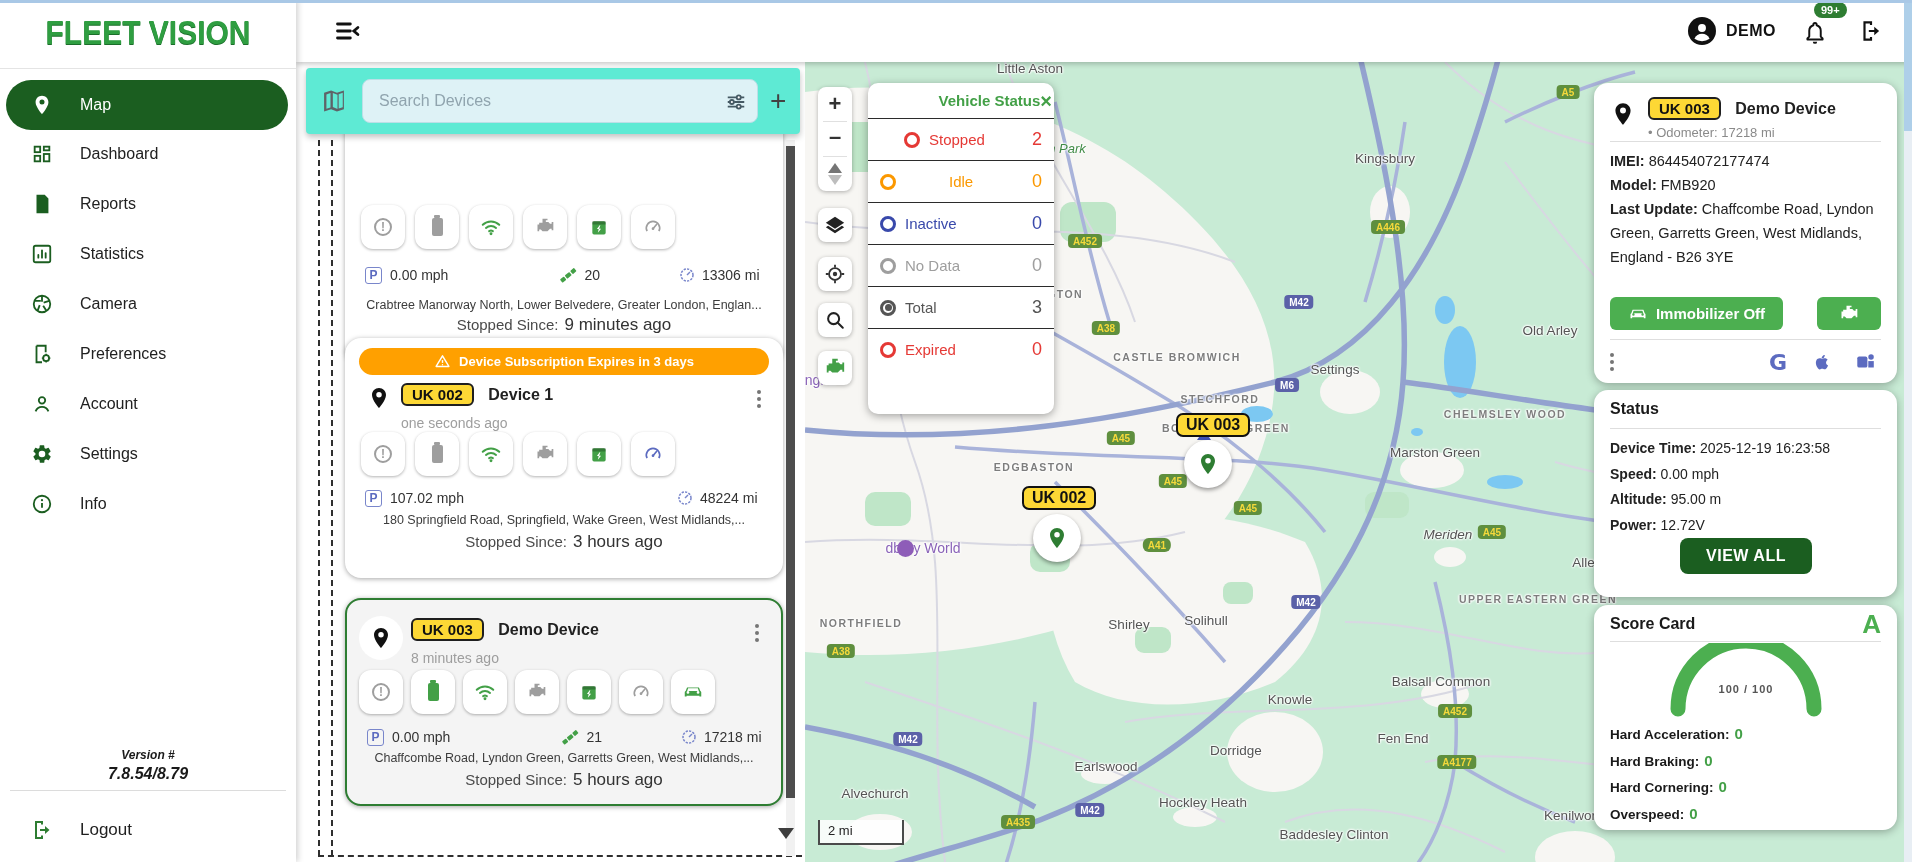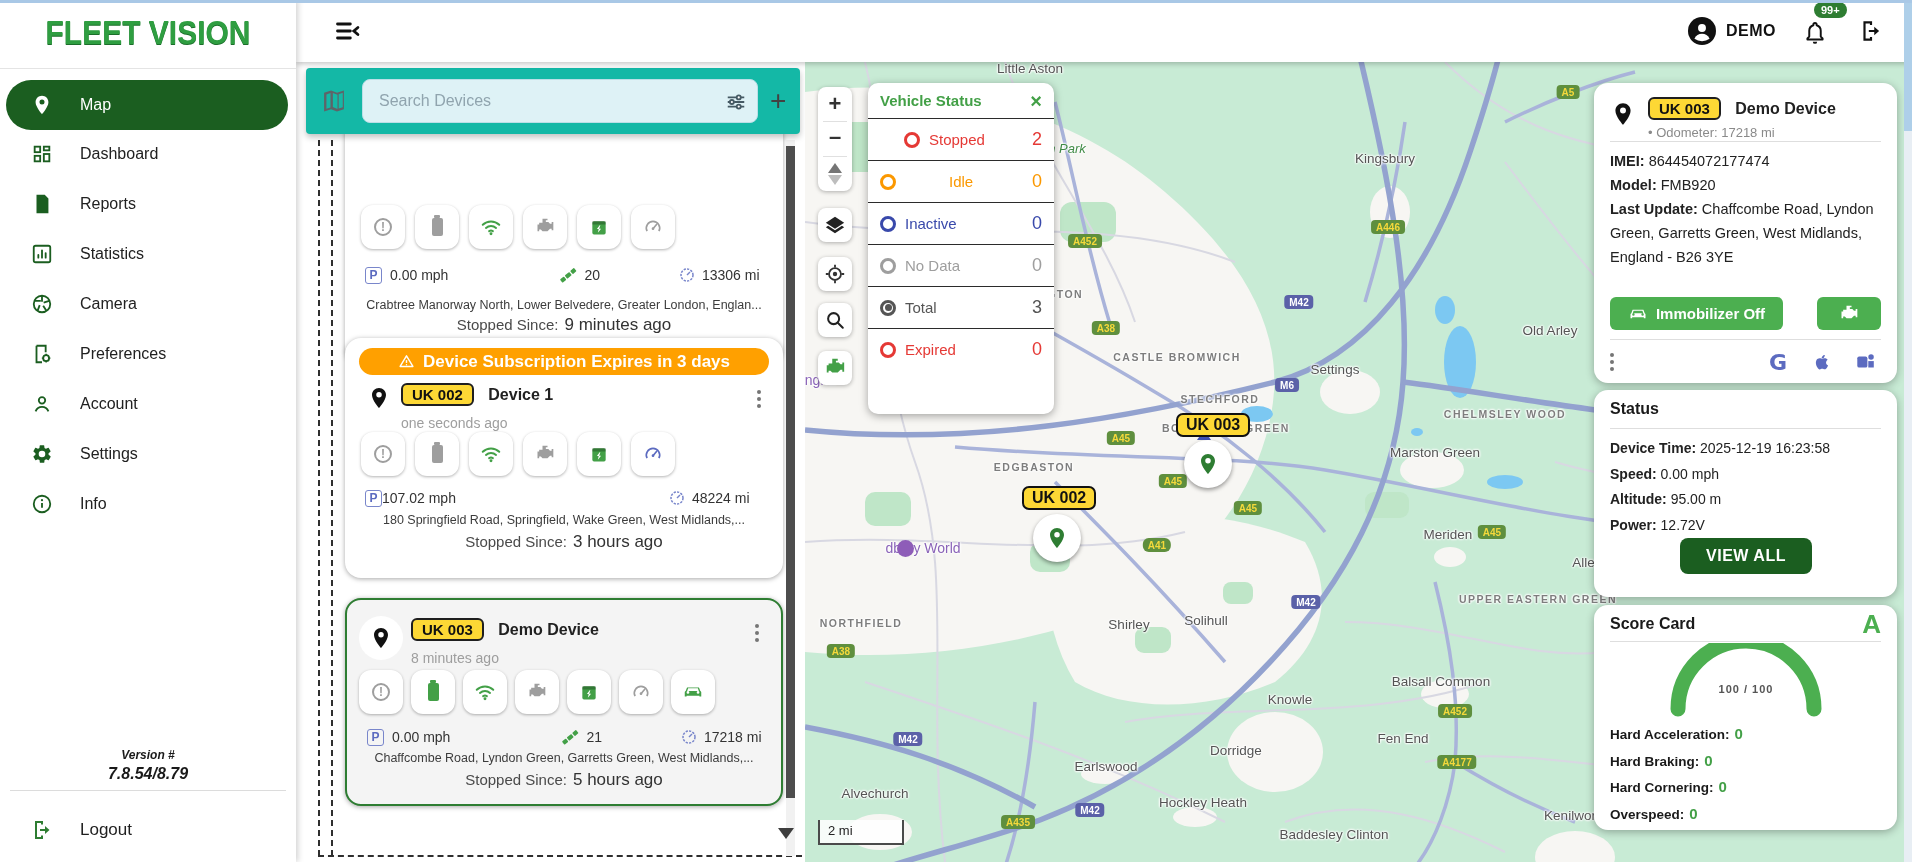--- a/index.html
+++ b/index.html
@@ -43,21 +43,21 @@
   .user-name{font-weight:bold;font-size:16px;color:#111;letter-spacing:.5px;margin-left:-16px;}
   .bell-wrap{position:relative;width:30px;height:34px;cursor:pointer;}
   .badge{position:absolute;top:-12px;left:12px;background:#2e7d32;color:#fff;font-size:11px;
     font-weight:bold;padding:2px 7px;border-radius:10px;}
   .exit-top{width:26px;height:26px;cursor:pointer;color:#111;}
 
   
   .list-wrap{left:296px;top:62px;width:509px;height:800px;background:#fff;z-index:30;overflow:hidden;}
   .dash-v{position:absolute;top:78px;height:716px;width:0;border-left:2px dashed #2e2e2e;}
   .dash-h{position:absolute;left:22px;top:793px;width:484px;height:0;border-top:2px dashed #2e2e2e;}
-  .toolbar{position:absolute;left:10px;top:6px;width:494px;height:66px;background:#14b8a6;z-index:6;
+  .toolbar{position:absolute;left:10px;top:6px;width:494px;height:66px;background:#5eead4;z-index:6;
     box-shadow:0 3px 6px rgba(0,0,0,.25);border-radius:4px;display:flex;align-items:center;}
   .map-ic{width:28px;height:28px;margin:0 14px 0 14px;color:#5f6368;}
   .search-box{position:relative;width:396px;height:44px;background:#def2f6;border:1px solid #bcdfe7;
     border-radius:8px;display:flex;align-items:center;}
   .search-box input{border:none;outline:none;background:transparent;font-size:16px;color:#37474f;
     width:330px;margin-left:16px;font-family:"Liberation Sans",sans-serif;}
   .search-box input::placeholder{color:#90a4ae;}
   .tune-ic{position:absolute;right:10px;top:11px;width:22px;height:22px;color:#455a64;cursor:pointer;}
   .add-btn{margin-left:12px;font-size:28px;color:#424242;cursor:pointer;line-height:28px;}
 
@@ -81,21 +81,21 @@
     white-space:nowrap;overflow:hidden;}
   .stopped{position:absolute;left:0;width:100%;text-align:center;font-size:15px;color:#4a4a4a;}
   .stopped b{font-weight:normal;font-size:17px;color:#333;margin-left:6px;}
   .plate{background:#fdd835;border:2px solid #1f1f1f;border-radius:6px;font-weight:bold;
     font-size:15px;padding:1px 9px;color:#111;display:inline-block;}
   .dev-name{font-weight:bold;font-size:16px;color:#212121;margin-left:10px;}
   .ago{font-size:14px;color:#9e9e9e;margin-top:9px;}
   .kebab{width:4px;height:18px;position:absolute;right:22px;display:flex;flex-direction:column;gap:3px;cursor:pointer;}
   .kebab i{width:4px;height:4px;border-radius:50%;background:#757575;}
   .banner{position:absolute;left:14px;right:14px;height:27px;background:#ffa000;border-radius:14px;
-    color:#fff;font-weight:bold;font-size:17px;display:flex;align-items:center;justify-content:center;gap:8px;}
+    color:#fff;font-weight:bold;font-size:13px;display:flex;align-items:center;justify-content:center;gap:8px;}
   .pin-circ{width:44px;height:44px;border-radius:50%;background:#fff;display:flex;align-items:center;justify-content:center;}
   .list-scroll{position:absolute;left:490px;top:78px;width:9px;height:716px;background:#f1f1f1;}
   .list-scroll .th{position:absolute;left:0;top:6px;width:9px;height:652px;background:#4d4d4d;}
   .down-arrow{position:absolute;left:482px;top:766px;width:0;height:0;cursor:pointer;
     border-left:8px solid transparent;border-right:8px solid transparent;border-top:11px solid #3d3d3d;}
 
   
   .map-wrap{left:805px;top:62px;width:1099px;height:800px;z-index:1;overflow:hidden;background:#c8ebd5;}
   .ml{position:absolute;white-space:nowrap;transform:translate(-50%,-50%);
     text-shadow:0 1px 2px #fff,0 -1px 2px #fff,1px 0 2px #fff,-1px 0 2px #fff;}
@@ -114,21 +114,21 @@
     cursor:pointer;z-index:3;color:#2e7d32;}
   .dir-tri{position:absolute;width:0;height:0;border-left:7px solid transparent;
     border-right:7px solid transparent;border-bottom:10px solid #3f51b5;z-index:2;}
   .scalebar{position:absolute;left:13px;top:758px;width:86px;height:25px;background:rgba(255,255,255,.85);
     border:2px solid #4a4a4a;border-top:none;font-size:13px;color:#222;padding:3px 0 0 8px;}
   .poi-dot{position:absolute;width:17px;height:17px;border-radius:50%;background:#8e5db8;z-index:2;}
 
   
   .vs-panel{left:868px;top:83px;width:186px;height:331px;background:#fff;border-radius:10px;
     box-shadow:0 2px 8px rgba(0,0,0,.35);z-index:10;}
-  .vs-head{height:35px;display:flex;align-items:center;justify-content:space-between;padding:0 12px;}
+  .vs-head{height:35px;display:flex;align-items:center;justify-content:flex-end;padding:0 2px;}
   .vs-title{color:#43a047;font-weight:bold;font-size:15px;}
   .vs-close{color:#43a047;font-size:20px;font-weight:bold;cursor:pointer;line-height:20px;}
   .vs-row{height:42px;display:flex;align-items:center;padding:0 12px;border-top:1.5px solid #2b2b2b;cursor:pointer;}
   .ring{width:16px;height:16px;border-radius:50%;border:3px solid currentColor;margin-right:9px;flex:0 0 16px;
     display:flex;align-items:center;justify-content:center;}
   .ring.dot::before{content:"";width:7px;height:7px;border-radius:50%;background:currentColor;}
   .vs-label{font-size:15px;}
   .vs-count{margin-left:auto;font-size:18px;}
   .c-run{color:#43a047;} .c-stop{color:#e53935;padding-left:36px;} .c-idle{color:#fb9800;gap:44px;}
   .c-inact{color:#3949ab;} .c-nodata{color:#9e9e9e;} .c-total{color:#555;} .c-exp{color:#e53935;}
@@ -261,21 +261,21 @@
         <span class="ml a" style="left: 56px; top: 561px;">NORTHFIELD</span>
         <span class="ml t" style="left: 324px; top: 562px;">Shirley</span>
         <span class="ml t" style="left: 401px; top: 558px;">Solihull</span>
         <span class="ml t" style="left: 485px; top: 637px;">Knowle</span>
         <span class="ml t" style="left: 431px; top: 688px;">Dorridge</span>
         <span class="ml t" style="left: 301px; top: 704px;">Earlswood</span>
         <span class="ml t" style="left: 398px; top: 740px;">Hockley Heath</span>
         <span class="ml t" style="left: 529px; top: 772px;">Baddesley Clinton</span>
         <span class="ml t" style="left: 598px; top: 676px;">Fen End</span>
         <span class="ml t" style="left: 636px; top: 619px;">Balsall Common</span>
-        <span class="ml t" style="left: 643px; top: 472px;">Meriden</span>
+        <span class="ml t" style="left: 643px; top: 472px; font-style: italic;">Meriden</span>
         <span class="ml a" style="left: 733px; top: 537px;">UPPER EASTERN GREEN</span>
         <span class="ml t" style="left: 782px; top: 500px;">Alles</span>
         <span class="ml t" style="left: 765px; top: 753px;">Kenilwor</span>
         <span class="ml t" style="left: 70px; top: 731px;">Alvechurch</span>
         <span class="ml p" style="left: 8px; top: 318px;">mingha</span>
         <span class="ml p" style="left: 118px; top: 486px;">dbury World</span>
         <span class="shield a" style="left: 280px; top: 179px;">A452</span>
         <span class="shield m" style="left: 494px; top: 240px;">M42</span>
         <span class="shield m" style="left: 482px; top: 323px;">M6</span>
         <span class="shield a" style="left: 301px; top: 266px;">A38</span>
@@ -518,21 +518,21 @@
         <span class="tile ind">
           <svg width="20" height="20" viewBox="0 0 24 24">
               <path d="M4.9 17a8 8 0 1 1 14.2 0" fill="none" stroke="currentColor" stroke-width="2"></path>
               <path d="M12 14l4.2-5" stroke="currentColor" stroke-width="2" stroke-linecap="round"></path>
               <circle cx="12" cy="14" r="1.6" fill="currentColor"></circle>
             </svg>
           </span>
       </div>
       <div class="stat-row" style="top:151px">
         <span class="p-ic" style="margin-left:20px"></span>
-        <span style="">107.02 mph</span>
+        <span style="margin-left:8px">107.02 mph</span>
         <svg width="18" height="18" viewBox="0 0 24 24" style="margin-left:212px">
           <circle cx="12" cy="12" r="8" fill="none" stroke="#7986cb" stroke-width="2" stroke-dasharray="3 1.6"></circle>
             <path d="M12 12l4-4" stroke="#7986cb" stroke-width="2"></path>
           </svg>
         <span style="margin-left:6px">48224 mi</span>
       </div>
       <div class="addr" style="top:175px">180 Springfield Road, Springfield, Wake Green, West Midlands,...</div>
       <div class="stopped" style="top:194px"><span>Stopped Since:</span><b>3 hours ago</b></div>
     </div>
 

